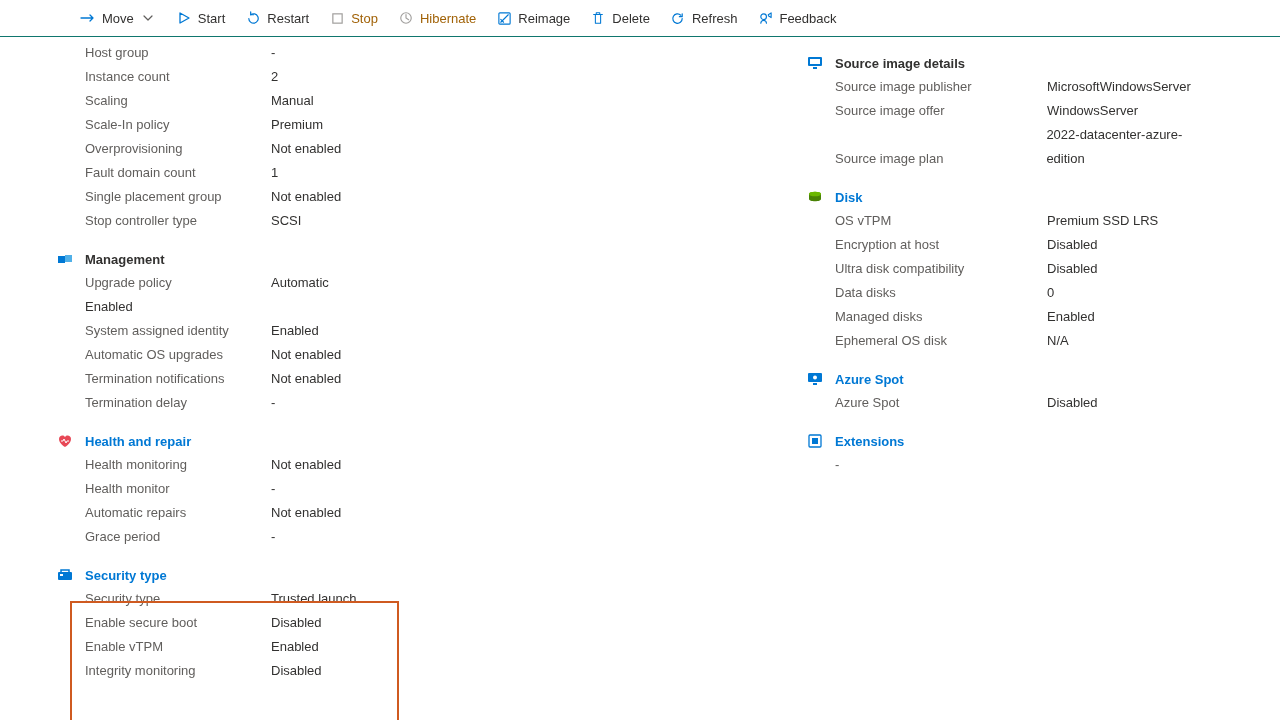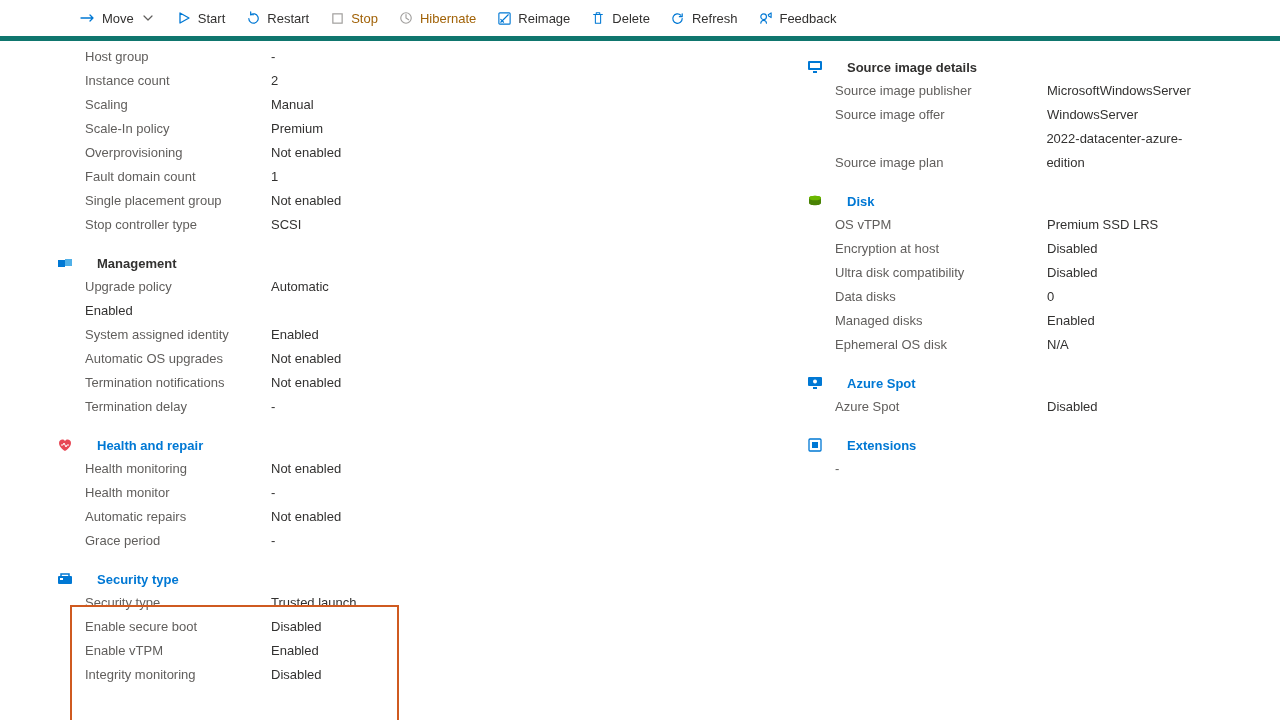--- a/index.html
+++ b/index.html
@@ -13,21 +13,21 @@
     background: #ffffff;
     overflow: hidden;
   }
 
   
   .toolbar {
     display: flex;
     align-items: center;
     gap: 4px;
     padding: 6px 72px 6px 72px;
-    border-bottom: 5px solid #0f766e;
+    border-bottom: 1px solid #0f766e;
   }
   .toolbar-btn {
     display: inline-flex;
     align-items: center;
     gap: 6px;
     padding: 4px 8px;
     cursor: pointer;
     color: #323130;
     border-radius: 2px;
   }
@@ -48,21 +48,21 @@
   .col-left { width: 690px; }
   .col-right { flex: 1; padding-right: 20px; }
 
   
   .group {
     margin-top: 14px;
   }
   .group-header {
     display: flex;
     align-items: center;
-    gap: 22px;
+    gap: 10px;
     padding: 4px 0;
     font-weight: 600;
     color: #323130;
   }
   .group-header.link { color: #0078d4; cursor: pointer; }
   .group-header .gico {
     width: 16px; height: 16px;
     display: inline-flex; align-items: center; justify-content: center;
     font-size: 15px;
     margin-left:-28px;

